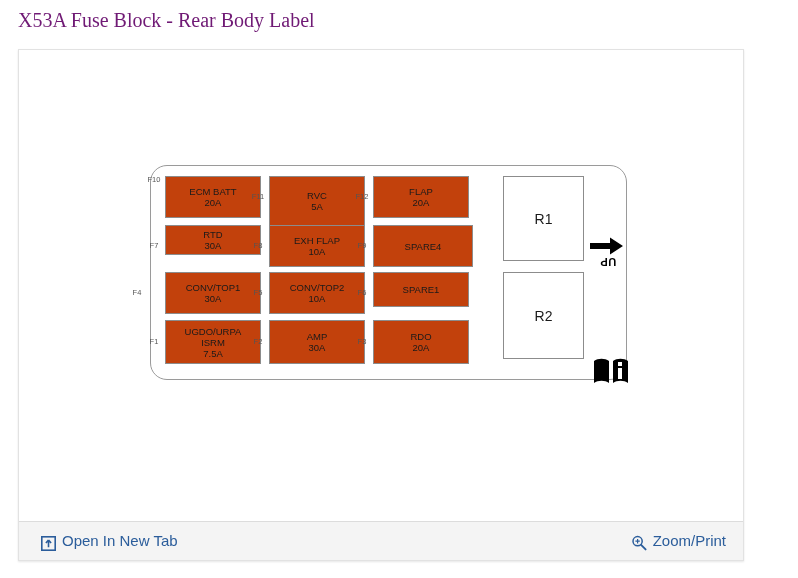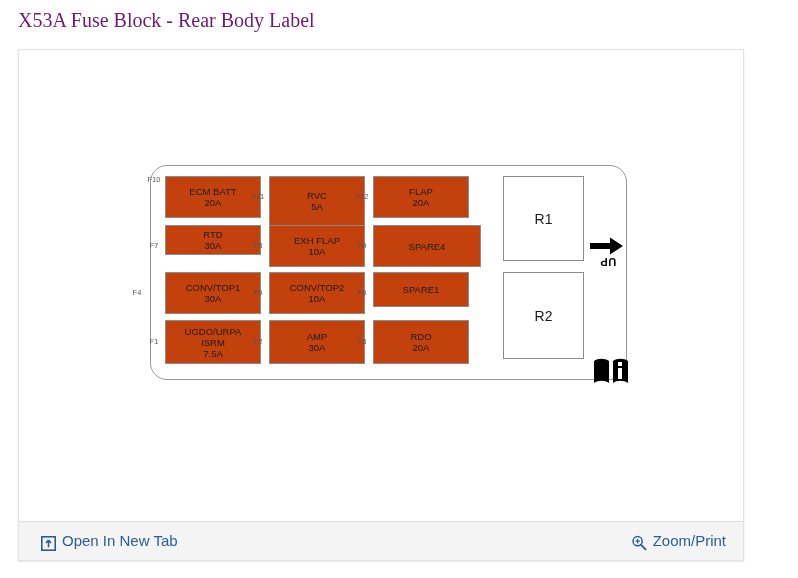--- a/index.html
+++ b/index.html
@@ -139,21 +139,21 @@
           <div class="fuse-box" style="left: 146px; top: 175px; width: 96px; height: 30px;">
             <span class="fuse-label">RTD
 30A</span>
           </div>
           <div class="fuse-pin" style="left: 228px; top: 192px;">F8</div>
           <div class="fuse-box" style="left: 250px; top: 175px; width: 96px; height: 42px;">
             <span class="fuse-label">EXH FLAP
 10A</span>
           </div>
           <div class="fuse-pin" style="left: 332px; top: 192px;">F9</div>
-          <div class="fuse-box" style="left: 354px; top: 175px; width: 108px; height: 42px;">
+          <div class="fuse-box" style="left: 354px; top: 175px; width: 100px; height: 42px;">
             <span class="fuse-label">SPARE4</span>
           </div>
           <div class="fuse-pin" style="left: 107px; top: 239px;">F4</div>
           <div class="fuse-box" style="left: 146px; top: 222px; width: 96px; height: 42px;">
             <span class="fuse-label">CONV/TOP1
 30A</span>
           </div>
           <div class="fuse-pin" style="left: 228px; top: 239px;">F5</div>
           <div class="fuse-box" style="left: 250px; top: 222px; width: 96px; height: 42px;">
             <span class="fuse-label">CONV/TOP2

